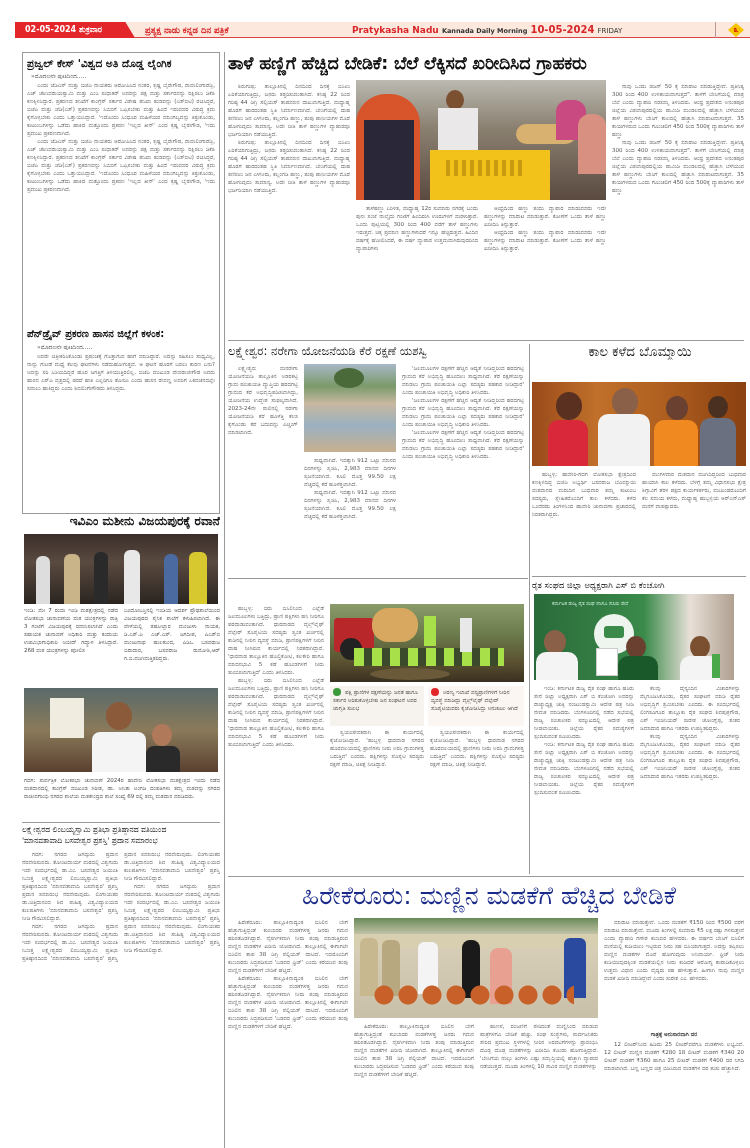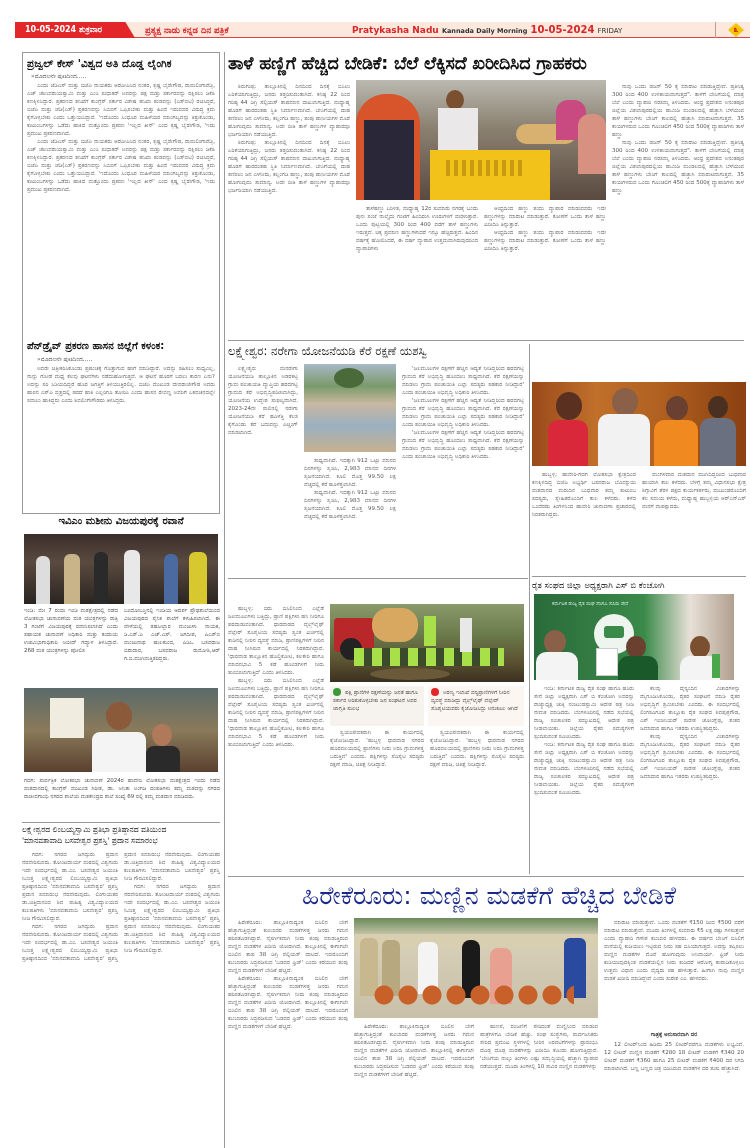--- a/index.html
+++ b/index.html
@@ -23,48 +23,48 @@
 .photo{position:absolute;overflow:hidden}
 .rule{position:absolute;background:#999}
 .cap{font-size:5.5px;line-height:8px;color:#444;overflow:hidden}
 .quote{position:absolute;background:#f6f2ee;font-size:5.5px;line-height:8px;color:#333;padding:4px}
 .qicon{display:inline-block;width:16px;height:16px;border-radius:50%;vertical-align:top;margin-right:4px}
 </style>
 </head>
 <body>
 
 <div class="masthead">
-  <div class="mh-date">10-05-2024 ಶುಕ್ರವಾರ</div>
+  <div class="mh-date">02-05-2024 ಶುಕ್ರವಾರ</div>
   <div class="mh-kn">ಪ್ರತ್ಯಕ್ಷ ನಾಡು ಕನ್ನಡ ದಿನ ಪತ್ರಿಕೆ</div>
   <div class="mh-en">
     <span>Pratykasha Nadu</span>
     <small>Kannada Daily Morning</small>
     <span class="d">10-05-2024</span>
     <span class="day">FRIDAY</span>
   </div>
   <div class="mh-sep"></div>
   <div class="mh-page">೩</div>
 </div>
 
 <div class="box" style="left:22px;top:52px;width:198px;height:462px;padding:3px 4px">
   <div class="hl" style="font-size:10.5px;line-height:14px">ಪ್ರಜ್ವಲ್ ಕೇಸ್ 'ವಿಶ್ವದ ಅತಿ ದೊಡ್ಡ ಲೈಂಗಿಕ</div>
   <div class="sub" style="margin:2px 0 1px 4px">»ಮೊದಲನೇ ಪುಟದಿಂದ.....</div>
   <div class="txt" style="height:240px">
       <p>ಎಂದು ಜೆಡಿಎಸ್ ಮತ್ತು ಬಿಜೆಪಿ ನಾಯಕರು ಆರೋಪಿಸಿದ ನಂತರ, ಕೃಷ್ಣ ಬೈರೇಗೌಡ, ರಾಮಲಿಂಗಾರೆಡ್ಡಿ, ಎಚ್ ಚೆಲುವರಾಯಸ್ವಾಮಿ ಮತ್ತು ಎಂಸಿ ಸುಧಾಕರ್ ಅವರನ್ನು ಪಕ್ಷ ಮತ್ತು ಸರ್ಕಾರವನ್ನು ರಕ್ಷಿಸಲು ಡಿಕೆಶಿ ಕಣಕ್ಕಿಳಿಸಿದ್ದಾರೆ. ಪ್ರಕರಣದ ತನಿಖೆಗೆ ಕಾಂಗ್ರೆಸ್ ಸರ್ಕಾರ ವಿಶೇಷ ತನಿಖಾ ತಂಡವನ್ನು (ಎಸ್ಐಟಿ) ರಚಿಸಿದ್ದರೆ, ಬಿಜೆಪಿ ಮತ್ತು ಜೆಡಿ(ಎಸ್) ಪ್ರಕರಣವನ್ನು ಸಿಬಿಐಗೆ ಒಪ್ಪಿಸಬೇಕು ಮತ್ತು ಹಿಂದೆ ಇರುವವರ ವಿರುದ್ಧ ಕ್ರಮ ಕೈಗೊಳ್ಳಬೇಕು ಎಂದು ಒತ್ತಾಯಿಸಿದ್ದಾರೆ. 'ಇದೊಂದು ಸಿಂಧೂರ ಮಹಿಳೆಯರ ಮಾಂಗಲ್ಯವನ್ನು ಕಿತ್ತುಕೊಂಡು, ಕುಟುಂಬಗಳನ್ನು ಒಡೆದು ಹಾಕಿದ ಮತ್ತೊಂದು ಪ್ರಕರಣ 'ಇಲ್ಲದ ತೀನ್' ಎಂದ ಕೃಷ್ಣ ಬೈರೇಗೌಡ, 'ಇದು ಪ್ರಮುಖ ಪ್ರಕರಣವಾಗಿದೆ.</p>
       <p>ಎಂದು ಜೆಡಿಎಸ್ ಮತ್ತು ಬಿಜೆಪಿ ನಾಯಕರು ಆರೋಪಿಸಿದ ನಂತರ, ಕೃಷ್ಣ ಬೈರೇಗೌಡ, ರಾಮಲಿಂಗಾರೆಡ್ಡಿ, ಎಚ್ ಚೆಲುವರಾಯಸ್ವಾಮಿ ಮತ್ತು ಎಂಸಿ ಸುಧಾಕರ್ ಅವರನ್ನು ಪಕ್ಷ ಮತ್ತು ಸರ್ಕಾರವನ್ನು ರಕ್ಷಿಸಲು ಡಿಕೆಶಿ ಕಣಕ್ಕಿಳಿಸಿದ್ದಾರೆ. ಪ್ರಕರಣದ ತನಿಖೆಗೆ ಕಾಂಗ್ರೆಸ್ ಸರ್ಕಾರ ವಿಶೇಷ ತನಿಖಾ ತಂಡವನ್ನು (ಎಸ್ಐಟಿ) ರಚಿಸಿದ್ದರೆ, ಬಿಜೆಪಿ ಮತ್ತು ಜೆಡಿ(ಎಸ್) ಪ್ರಕರಣವನ್ನು ಸಿಬಿಐಗೆ ಒಪ್ಪಿಸಬೇಕು ಮತ್ತು ಹಿಂದೆ ಇರುವವರ ವಿರುದ್ಧ ಕ್ರಮ ಕೈಗೊಳ್ಳಬೇಕು ಎಂದು ಒತ್ತಾಯಿಸಿದ್ದಾರೆ. 'ಇದೊಂದು ಸಿಂಧೂರ ಮಹಿಳೆಯರ ಮಾಂಗಲ್ಯವನ್ನು ಕಿತ್ತುಕೊಂಡು, ಕುಟುಂಬಗಳನ್ನು ಒಡೆದು ಹಾಕಿದ ಮತ್ತೊಂದು ಪ್ರಕರಣ 'ಇಲ್ಲದ ತೀನ್' ಎಂದ ಕೃಷ್ಣ ಬೈರೇಗೌಡ, 'ಇದು ಪ್ರಮುಖ ಪ್ರಕರಣವಾಗಿದೆ.</p>
     </div>
-  <div class="hl" style="font-size:10px;line-height:14px;margin-top:18px">ಪೆನ್‌ಡ್ರೈವ್ ಪ್ರಕರಣ ಹಾಸನ ಜಿಲ್ಲೆಗೆ ಕಳಂಕ:</div>
+  <div class="hl" style="font-size:10px;line-height:14px;margin-top:6px">ಪೆನ್‌ಡ್ರೈವ್ ಪ್ರಕರಣ ಹಾಸನ ಜಿಲ್ಲೆಗೆ ಕಳಂಕ:</div>
   <div class="sub" style="margin:2px 0 1px 10px">»ಮೊದಲನೇ ಪುಟದಿಂದ.....</div>
   <div class="txt" style="height:110px">
       <p>ಅವರೇ ಚಿತ್ರೀಕರಿಸಿಕೊಂಡು ಪ್ರಪಂಚಕ್ಕೆ ಗೊತ್ತಾಗುವ ಹಾಗೆ ಮಾಡಿದ್ದಾರೆ. ಅದನ್ನು ಸಹಿಸಲು ಸಾಧ್ಯವಿಲ್ಲ, ನಾನ್ನು ಗೋಡೆ ಮಧ್ಯೆ ಕೆಲವು ಘಟನೆಗಳು ನಡೆದುಹೋಗುತ್ತವೆ. ಆ ಘಟನೆ ಹೊರಗೆ ಬರಲು ಕಾರಣ ಏನು? ಅದನ್ನು ಸರಿ ಸಿಡಿಯದಿದ್ದರೆ ಹೊರ ಜಗತ್ತಿಗೆ ತಿಳಿಯುತ್ತಿರಲಿಲ್ಲ. ಬಿಜೆಪಿ ಮುಖಂಡ ದೇವರಾಜೇಗೌಡ ಅವರು ಹಾಸನ ಎಸ್‌ಪಿ ವೃತ್ತದಲ್ಲಿ ಪರದೆ ಹಾಕಿ ಎಲ್ಲರಿಗೂ ತೋರಿಸಿ ಎಂದು ಹಾಸನ ರೇವಣ್ಣ ಅವರಿಗೆ ಏಕವಚನದಲ್ಲೇ ಸವಾಲು ಹಾಕಿದ್ದರು ಎಂದು ಶಿವಲಿಂಗೇಗೌಡರು ತಿಳಿಸಿದ್ದರು.</p>
     </div>
 </div>
 
 <div style="position:absolute;left:22px;top:512px;width:198px;height:164px">
-  <div class="hl" style="font-size:10px;line-height:18px;text-align:center">ಇವಿಎಂ ಮಶೀನು ವಿಜಯಪುರಕ್ಕೆ ರವಾನೆ</div>
+  <div class="hl" style="font-size:12px;line-height:18px;text-align:right">ಇವಿಎಂ ಮಶೀನು ವಿಜಯಪುರಕ್ಕೆ ರವಾನೆ</div>
   <div class="photo" style="left:2px;top:22px;width:194px;height:70px;background:linear-gradient(180deg,#3a2e2a 0%,#5a4a40 40%,#2a2420 100%)">
     <div style="position:absolute;left:40px;top:20px;width:16px;height:50px;background:#c9b48a;border-radius:6px 6px 0 0"></div>
     <div style="position:absolute;left:70px;top:18px;width:14px;height:52px;background:#2a2a2a;border-radius:6px 6px 0 0"></div>
     <div style="position:absolute;left:100px;top:16px;width:16px;height:54px;background:#e8e8e8;border-radius:6px 6px 0 0"></div>
     <div style="position:absolute;left:140px;top:20px;width:14px;height:50px;background:#4a6aa0;border-radius:6px 6px 0 0"></div>
     <div style="position:absolute;left:165px;top:18px;width:18px;height:52px;background:#d8c830;border-radius:6px 6px 0 0"></div>
     <div style="position:absolute;left:12px;top:22px;width:14px;height:48px;background:#ddd;border-radius:6px 6px 0 0"></div>
   </div>
   <div class="cap" style="position:absolute;left:2px;top:94px;width:94px;height:68px;text-align:justify">ಇಂಡಿ: ಮೇ 7 ರಂದು ಇಂಡಿ ಮತಕ್ಷೇತ್ರದಲ್ಲಿ ನಡೆದ ಲೋಕಸಭಾ ಚುನಾವಣೆಯ ಮತ ಯಂತ್ರಗಳನ್ನು ರಾತ್ರಿ 3 ಗಂಟೆಗೆ ವಿಜಯಪುರಕ್ಕೆ ರವಾನಿಸಲಾಗಿದೆ ಎಂದು ಸಹಾಯಕ ಚುನಾವಣೆ ಅಧಿಕಾರಿ ಮತ್ತು ಕಂದಾಯ ಉಪವಿಭಾಗಾಧಿಕಾರಿ ಅಬೀದ್ ಗದ್ಯಾಳ ತಿಳಿಸಿದ್ದಾರೆ. 268 ಮತ ಯಂತ್ರಗಳನ್ನು ಪೋಲಿಸ</div>
   <div class="cap" style="position:absolute;left:102px;top:94px;width:96px;height:68px;text-align:justify">ಬಂದೋಬಸ್ತಿನಲ್ಲಿ ಇಂಡಿಯ ಆದರ್ಶ ಪ್ರೌಢಶಾಲೆಯಿಂದ ವಿಜಯಪುರದ ಸೈನಿಕ ಶಾಲೆಗೆ ಕಳುಹಿಸಲಾಗಿದೆ. ಈ ವೇಳೆಯಲ್ಲಿ ತಹಸೀಲ್ದಾರ ಮಂಜುಳಾ ನಾಯಕ, ಡಿ.ಎಸ್.ಪಿ ಎಚ್.ಎಸ್. ಜಗದೀಶ, ಪಿಎಸ್‌ಐ ಮಂಜುನಾಥ ಹುಲಕುಂದ, ಪಿಡಿಒ ಬಸವರಾಜ ಬಿರಾದಾರ, ಬಸವರಾಜ ರಾಮೋಶಿ,ಆರ್ ಗ.ಬಿ.ಮುಗಿಮತ್ತಿತರಿದ್ದರು.</div>
@@ -137,20 +137,21 @@
     </div>
   <div class="txt" style="position:absolute;left:174px;top:22px;width:122px;height:210px">
       <p>'ಜಲಮೂಲಗಳ ರಕ್ಷಣೆಗೆ ಹೆಚ್ಚಿನ ಆದ್ಯತೆ ನೀಡಿದ್ದರಿಂದ ಹರದಗಟ್ಟಿ ಗ್ರಾಮದ ಕೆರೆ ಅಭಿವೃದ್ಧಿ ಹೊಂದಲು ಸಾಧ್ಯವಾಗಿದೆ. ಕೆರೆ ರಕ್ಷಣೆಯನ್ನು ಮಾಡಲು ಗ್ರಾಮ ಪಂಚಾಯಿತಿ ಎಲ್ಲಾ ಸದಸ್ಯರು ಸಹಕಾರ ನೀಡಿದ್ದಾರೆ' ಎಂದು ಪಂಚಾಯಿತಿ ಅಭಿವೃದ್ಧಿ ಅಧಿಕಾರಿ ತಿಳಿಸಿದರು.</p>
       <p>'ಜಲಮೂಲಗಳ ರಕ್ಷಣೆಗೆ ಹೆಚ್ಚಿನ ಆದ್ಯತೆ ನೀಡಿದ್ದರಿಂದ ಹರದಗಟ್ಟಿ ಗ್ರಾಮದ ಕೆರೆ ಅಭಿವೃದ್ಧಿ ಹೊಂದಲು ಸಾಧ್ಯವಾಗಿದೆ. ಕೆರೆ ರಕ್ಷಣೆಯನ್ನು ಮಾಡಲು ಗ್ರಾಮ ಪಂಚಾಯಿತಿ ಎಲ್ಲಾ ಸದಸ್ಯರು ಸಹಕಾರ ನೀಡಿದ್ದಾರೆ' ಎಂದು ಪಂಚಾಯಿತಿ ಅಭಿವೃದ್ಧಿ ಅಧಿಕಾರಿ ತಿಳಿಸಿದರು.</p>
       <p>'ಜಲಮೂಲಗಳ ರಕ್ಷಣೆಗೆ ಹೆಚ್ಚಿನ ಆದ್ಯತೆ ನೀಡಿದ್ದರಿಂದ ಹರದಗಟ್ಟಿ ಗ್ರಾಮದ ಕೆರೆ ಅಭಿವೃದ್ಧಿ ಹೊಂದಲು ಸಾಧ್ಯವಾಗಿದೆ. ಕೆರೆ ರಕ್ಷಣೆಯನ್ನು ಮಾಡಲು ಗ್ರಾಮ ಪಂಚಾಯಿತಿ ಎಲ್ಲಾ ಸದಸ್ಯರು ಸಹಕಾರ ನೀಡಿದ್ದಾರೆ' ಎಂದು ಪಂಚಾಯಿತಿ ಅಭಿವೃದ್ಧಿ ಅಧಿಕಾರಿ ತಿಳಿಸಿದರು.</p>
     </div>
 </div>
 <div class="rule" style="left:529px;top:344px;width:1px;height:530px"></div>
 
 <div style="position:absolute;left:532px;top:342px;width:216px;height:232px">
+  <div class="hl" style="font-size:13.5px;line-height:18px;text-align:center;font-weight:normal">ಕಾಲ ಕಳೆದ ಬೊಮ್ಮಾಯಿ</div>
   <div class="photo" style="left:0;top:40px;width:214px;height:84px;background:linear-gradient(90deg,#9a4a1a 0%,#c0702a 30%,#b06020 60%,#8a4010 100%)">
     <div style="position:absolute;left:24px;top:10px;width:26px;height:28px;background:#5a3020;border-radius:50%"></div>
     <div style="position:absolute;left:16px;top:38px;width:40px;height:46px;background:#d8283a;border-radius:10px 10px 0 0"></div>
     <div style="position:absolute;left:80px;top:6px;width:26px;height:28px;background:#8a6048;border-radius:50%"></div>
     <div style="position:absolute;left:66px;top:32px;width:52px;height:52px;background:#f2f2f2;border-radius:10px 10px 0 0"></div>
     <div style="position:absolute;left:134px;top:14px;width:22px;height:24px;background:#6a4030;border-radius:50%"></div>
     <div style="position:absolute;left:122px;top:38px;width:44px;height:46px;background:#f08a20;border-radius:10px 10px 0 0"></div>
     <div style="position:absolute;left:176px;top:14px;width:20px;height:22px;background:#4a3020;border-radius:50%"></div>
     <div style="position:absolute;left:168px;top:36px;width:36px;height:48px;background:#6a7080;border-radius:10px 10px 0 0"></div>
   </div>

